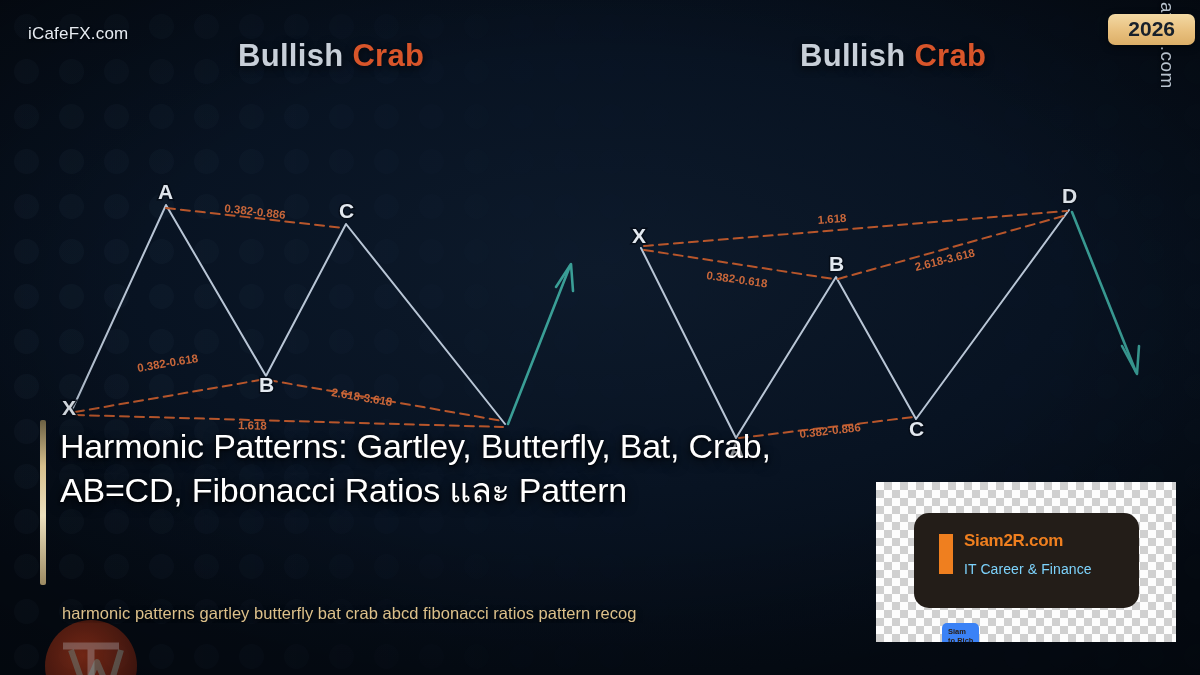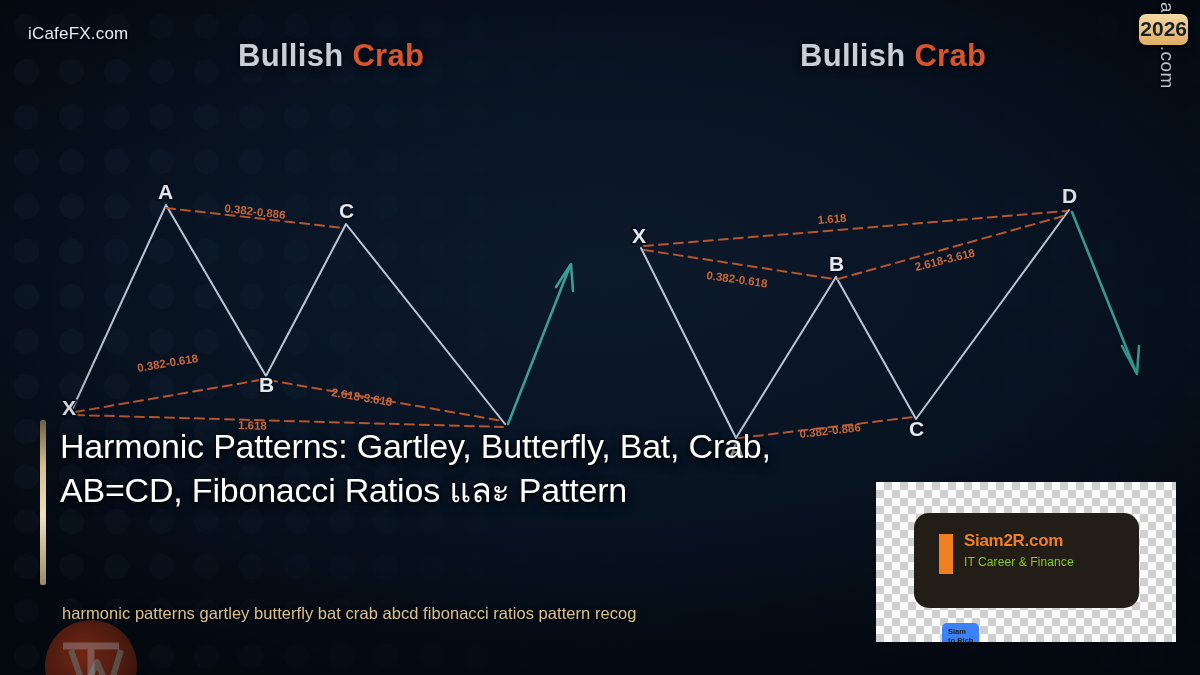--- a/index.html
+++ b/index.html
@@ -31,24 +31,24 @@
     background: radial-gradient(ellipse 85% 80% at 50% 45%, rgba(0,0,0,0) 45%, rgba(0,0,0,0.45) 100%);
   }
 
   
   .brand {
     position:absolute; left:28px; top:24px;
     font-size:17px; color:#e7ecf2; letter-spacing:.2px;
     text-shadow:0 1px 3px rgba(0,0,0,.8);
   }
   .year-badge {
-    position:absolute; right:12px; top:14px;
+    position:absolute; right:5px; top:14px;
     background:linear-gradient(180deg,#f3d9a4 0%,#e8c07e 55%,#dcae67 100%);
     color:#17202b; font-size:21px; font-weight:700;
-    padding:3px 1px 4px; border-radius:7px;
+    padding:3px 20px 4px; border-radius:7px;
     box-shadow:0 2px 7px rgba(0,0,0,.55);
     z-index:6;
   }
   .vert-url {
     position:absolute; right:22px; top:2px;
     writing-mode:vertical-rl;
     font-size:19px; color:#c9d4e0; letter-spacing:.5px;
     opacity:.92; z-index:4;
     text-shadow:0 1px 3px rgba(0,0,0,.7);
   }
@@ -122,21 +122,21 @@
     background-size:16px 16px;
     background-position:0 0, 8px 8px;
   }
   .logo-inner {
     position:absolute; left:38px; top:31px; width:225px; height:95px;
     background:#231d18; border-radius:15px;
   }
   .logo-row { position:absolute; left:25px; top:19px; display:flex; align-items:flex-start; gap:11px; }
   .logo-mark { width:14px; height:40px; background:#ef7f1f; flex:none; margin-top:2px; }
   .logo-name { font-size:17px; font-weight:700; color:#ef7f1f; line-height:1; letter-spacing:-.3px; }
-  .logo-tag { font-size:12px; color:#84cc16; margin-top:6px; letter-spacing:.1px; }
+  .logo-tag { font-size:14px; color:#7dd3fc; margin-top:12px; letter-spacing:.1px; }
   .logo-badge {
     position:absolute; left:28px; top:110px;
     background:#3b82f6; color:#2a1a0c;
     font-size:7.5px; font-weight:700; line-height:1.16;
     padding:5px 6px; border-radius:5px;
     text-align:left; white-space:pre-line;
   }
 </style>
 </head>
 <body>

